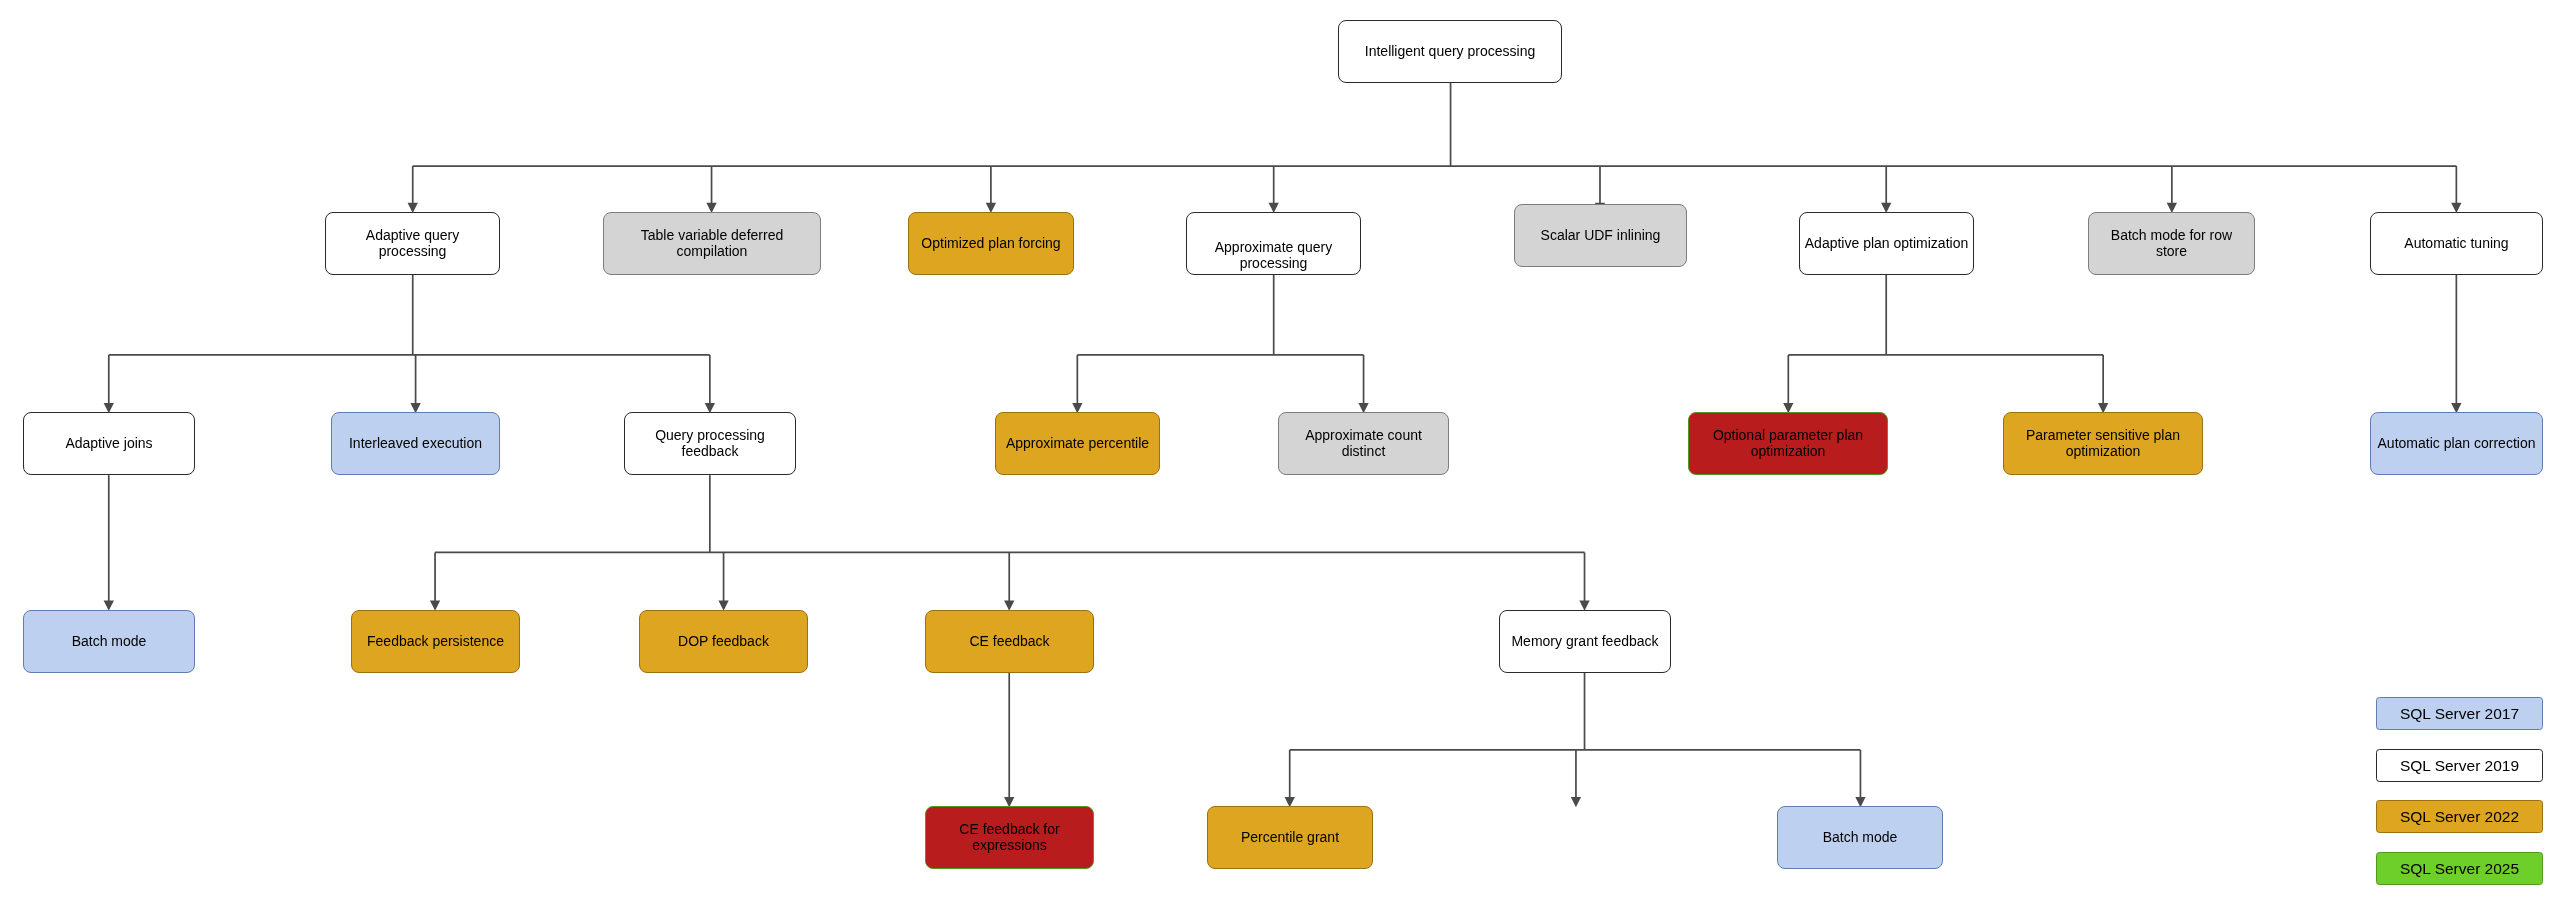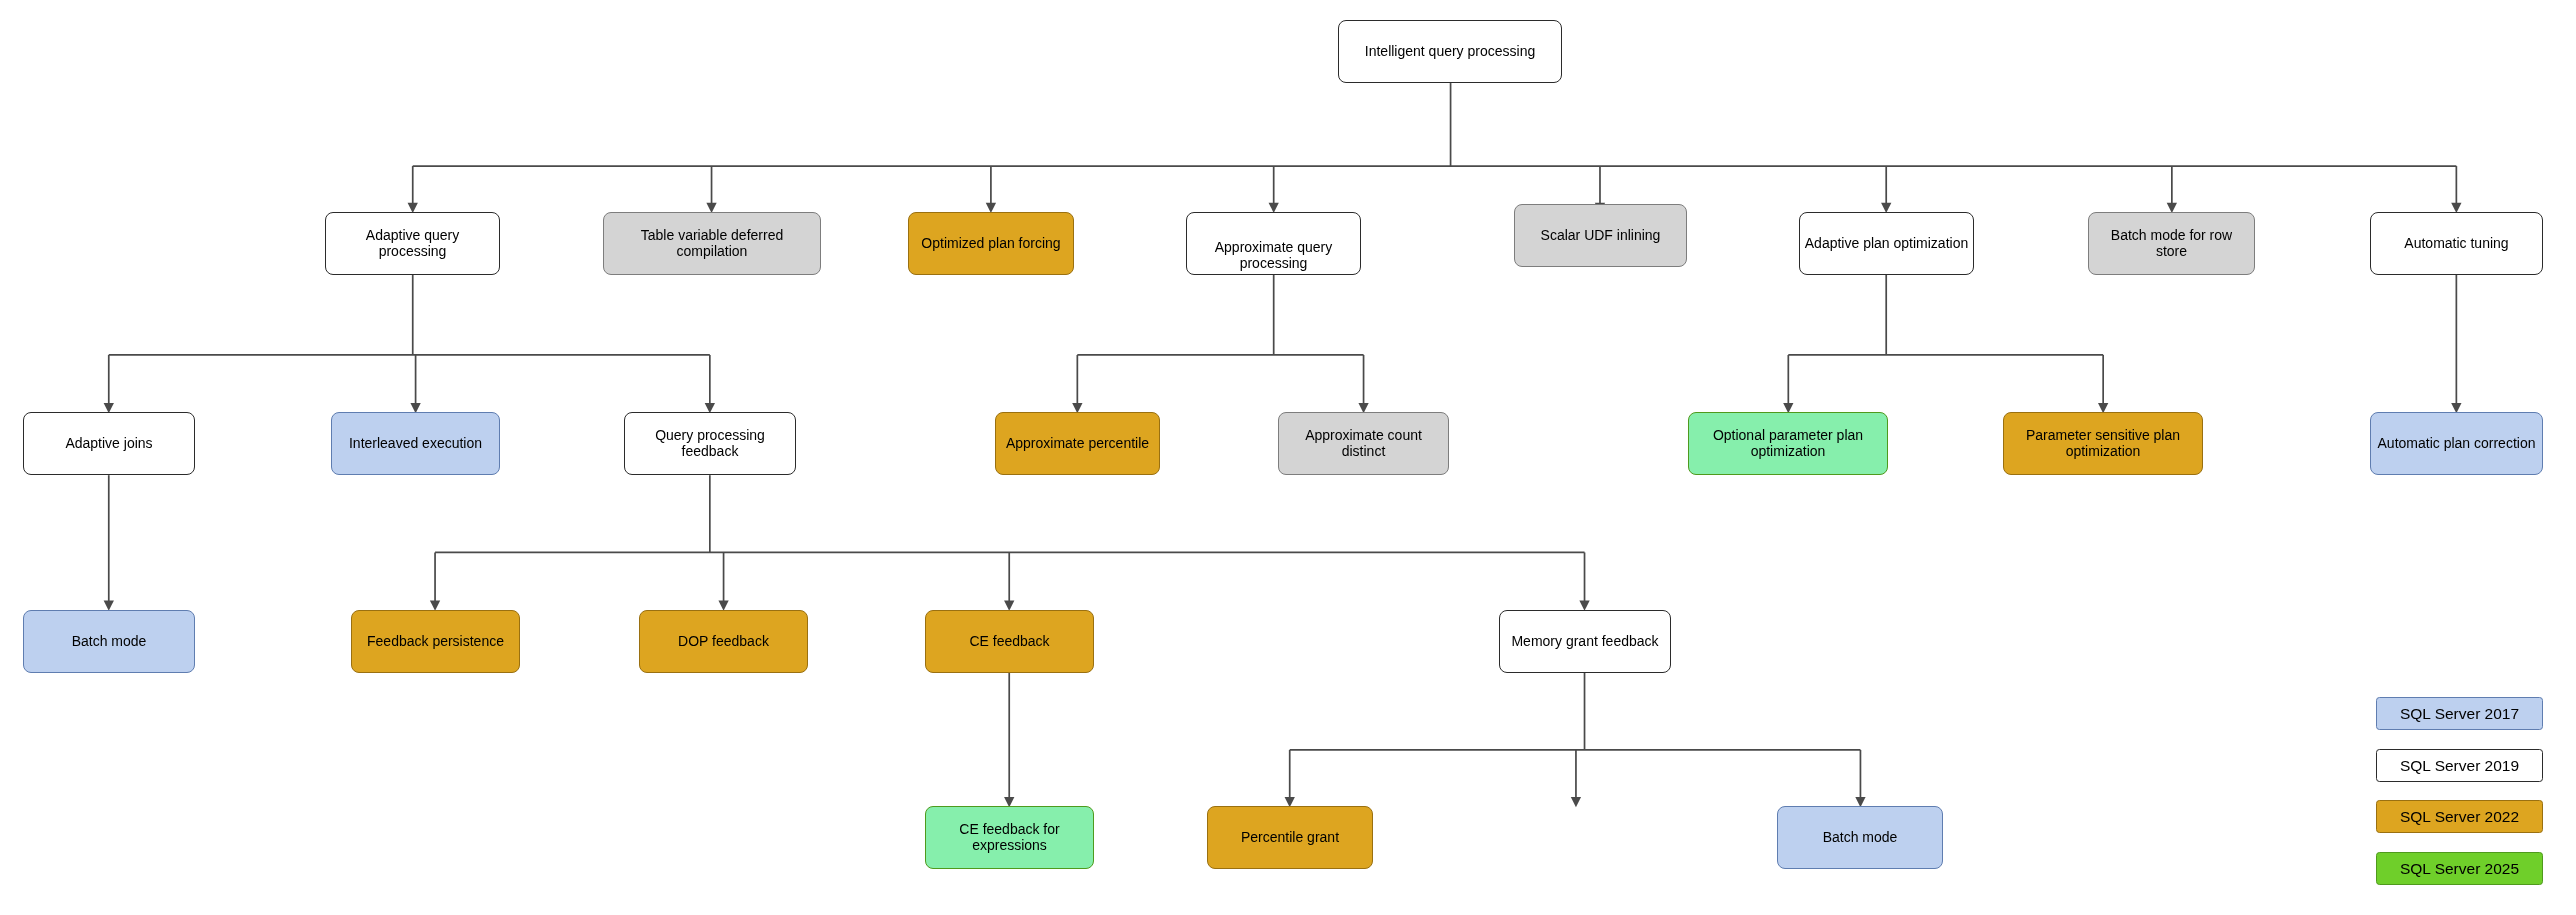--- a/index.html
+++ b/index.html
@@ -5,21 +5,21 @@
   html,body{margin:0;padding:0;background:#ffffff;}
   body{font-family:"Liberation Sans",sans-serif;}
   #canvas{position:relative;width:2576px;height:916px;background:#ffffff;overflow:hidden;}
   .node{position:absolute;box-sizing:border-box;border:1.1px solid #3a3a3a;border-radius:8px;
         display:flex;align-items:center;justify-content:center;text-align:center;
         font-size:14px;line-height:1.12;color:#000000;padding:2.3px 4.6px;}
   .node.white{background:#ffffff;border-color:#2b2b2b;}
   .node.grey{background:#d4d4d4;border-color:#7d7d7d;}
   .node.gold{background:#dda520;border-color:#9a7010;border-radius:8px;}
   .node.blue{background:#bdd0ef;border-color:#5f7db0;}
-  .node.green{background:#86efac;border-color:#4f9a1d;}
+  .node.green{background:#b91c1c;border-color:#4f9a1d;}
   .legend-item{position:absolute;box-sizing:border-box;border:1.1px solid #3a3a3a;border-radius:3.4px;
         display:flex;align-items:center;justify-content:center;text-align:center;
         font-size:15.5px;color:#000;}
   .legend-item.white{background:#ffffff;border-color:#2b2b2b;}
   .legend-item.gold{background:#dda520;border-color:#9a7010;}
   .legend-item.blue{background:#bdd0ef;border-color:#5f7db0;}
   .legend-item.green{background:#6fcf2a;border-color:#4f9a1d;}
   svg.links{position:absolute;left:0;top:0;width:2576px;height:916px;pointer-events:none;}
   svg.links path,svg.links line{stroke:#4a4a4a;stroke-width:3;fill:none;}
 </style>

